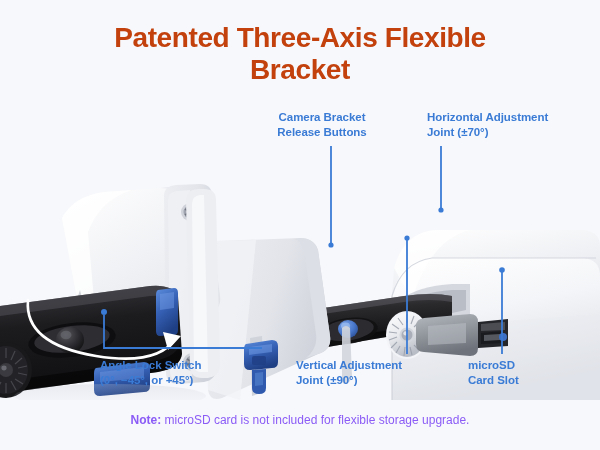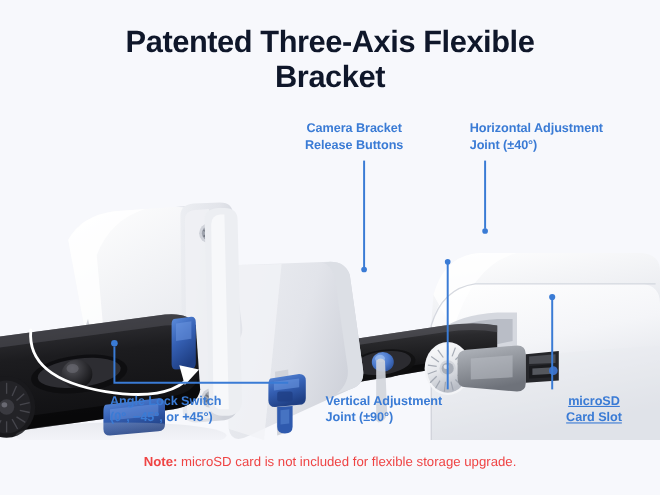--- a/index.html
+++ b/index.html
@@ -24,21 +24,21 @@
   
   #title {
     position: absolute;
     left: 0; top: 22px;
     width: 600px;
     text-align: center;
     font-size: 28px;
     font-weight: bold;
     line-height: 1.16;
     letter-spacing: -0.4px;
-    color: #0f172a;
+    color: #c2410c;
     white-space: pre-line;
   }
 
   
   #stage {
     position: absolute;
     left: 0; top: 100px;
     width: 600px; height: 300px;
     overflow: hidden;
   }
@@ -51,38 +51,38 @@
     font-size: 11.5px;
     font-weight: bold;
     line-height: 1.32;
     white-space: pre-line;
     letter-spacing: -0.05px;
   }
   #lbl-release   { left: 256px; top: 110px; width: 132px; text-align: center; }
   #lbl-horiz     { left: 427px; top: 110px; width: 165px; text-align: left; }
   #lbl-angle     { left: 100px; top: 358px; width: 168px; text-align: left; }
   #lbl-vert      { left: 296px; top: 358px; width: 146px; text-align: left; }
-  #lbl-microsd   { left: 485px; top: 358px; width: 110px; text-align: center; text-decoration: underline; }
+  #lbl-microsd   { left: 468px; top: 358px; width: 110px; text-align: left; }
 
   
   #leaders {
     position: absolute;
     left: 0; top: 0;
     width: 600px; height: 450px;
     pointer-events: none;
   }
 
   
   #note {
     position: absolute;
     left: 0; top: 412px;
     width: 600px;
     text-align: center;
     font-size: 12px;
-    color: #ef4444;
+    color: #8b5cf6;
     line-height: 1.4;
   }
   #note .note-strong { font-weight: bold; }
 </style>
 </head>
 <body>
 
 <div id="page">
 
   <div id="title">Patented Three-Axis Flexible
@@ -381,21 +381,21 @@
         <circle cx="502" cy="270" r="2.8" stroke="none"></circle>
         <line x1="502" y1="272" x2="502" y2="354"></line>
       </g>
     </g>
   </svg>
 
   <div class="callout" id="lbl-release">Camera Bracket
 Release Buttons</div>
 
   <div class="callout" id="lbl-horiz">Horizontal Adjustment
-Joint (±40°)</div>
+Joint (±70°)</div>
 
   <div class="callout" id="lbl-angle">Angle Lock Switch
 (0°, −45°, or +45°)</div>
 
   <div class="callout" id="lbl-vert">Vertical Adjustment
 Joint (±90°)</div>
 
   <div class="callout" id="lbl-microsd">microSD
 Card Slot</div>
 

